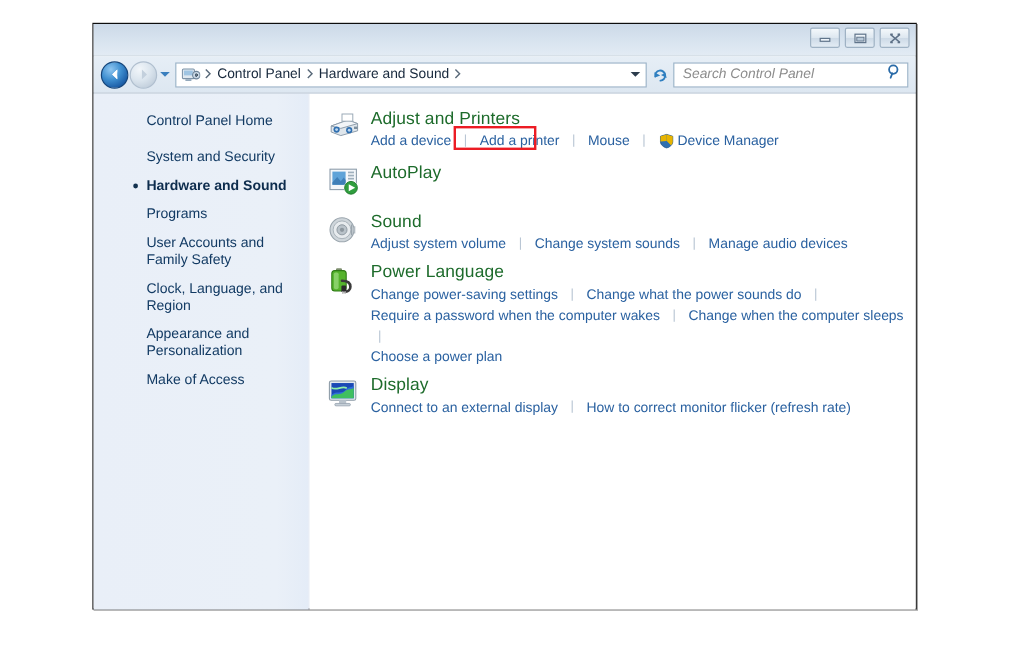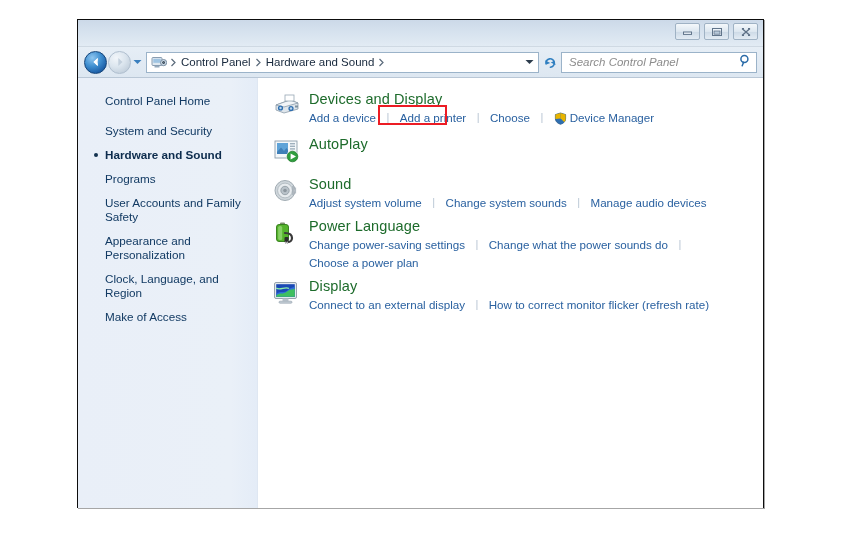--- a/index.html
+++ b/index.html
@@ -118,20 +118,21 @@
     border-right: 1px solid #dfe7f2;
     padding: 11px 0 0 0;
     box-sizing: border-box;
   }
   .side-item {
     position: relative;
     font-size: 11.7px;
     color: #123a63;
     line-height: 14px;
     padding: 5px 10px 5px 27px;
+    margin-left: 17px;
   }
   .side-item.home { padding-bottom: 11px; }
   .side-item.active { font-weight: bold; color: #0d2c4d; }
   .side-bullet {
     position: absolute; left: 16px; top: 10px;
     width: 4px; height: 4px; border-radius: 50%;
     background: #12314f;
   }
   .content {
     flex: 1 1 auto;
@@ -282,48 +283,48 @@
 
       <div class="sidebar">
         <div class="side-item home">Control Panel Home</div>
         <div class="side-item">System and Security</div>
         <div class="side-item active">
           <span class="side-bullet"></span>
           <span>Hardware and Sound</span>
         </div>
         <div class="side-item">Programs</div>
         <div class="side-item">User Accounts and Family Safety</div>
+        <div class="side-item">Clock, Language, and Region</div>
         <div class="side-item">Appearance and Personalization</div>
-        <div class="side-item">Clock, Language, and Region</div>
         <div class="side-item">Make of Access</div>
       </div>
 
       <div class="content">
 
         <div class="cat">
           <div class="cat-icon">
             <svg width="30" height="28" viewBox="0 0 30 28">
               <path d="M4 13 L18 8 L26 11 L26 17 L12 21 L4 18 Z" fill="#dfe6ec" stroke="#8a9aa8" stroke-width=".8"></path>
               <path d="M4 13 L18 8 L26 11 L12 15 Z" fill="#f2f5f8" stroke="#8a9aa8" stroke-width=".8"></path>
               <rect x="13" y="3" width="9" height="6" fill="#ffffff" stroke="#97a7b5" stroke-width=".8"></rect>
               <circle cx="8.5" cy="16" r="2.6" fill="#2f6fb0"></circle>
               <circle cx="8.5" cy="16" r="1.2" fill="#bcd6ee"></circle>
               <circle cx="19" cy="16.5" r="2.6" fill="#2f6fb0"></circle>
               <circle cx="19" cy="16.5" r="1.2" fill="#bcd6ee"></circle>
               <rect x="23" y="13.5" width="3" height="2" fill="#7d8f9e"></rect>
             </svg>
           </div>
           <div class="cat-body">
-            <div class="cat-title">Devices and Display</div>
+            <div class="cat-title">Adjust and Printers</div>
             <div class="cat-links">
               <span class="lnk">Add a device</span>
               <span class="sep">|</span>
               <span class="lnk">Add a printer</span>
               <span class="sep">|</span>
-              <span class="lnk">Choose</span>
+              <span class="lnk">Mouse</span>
               <span class="sep">|</span>
               <span class="shield">
                 <svg width="13" height="13" viewBox="0 0 13 13">
                   <path d="M6.5 1 L11.6 2.6 L11.6 7 C11.6 9.6 9.2 11.6 6.5 12.3 C3.8 11.6 1.4 9.6 1.4 7 L1.4 2.6 Z" fill="#2f6fb0" stroke="#1d4e80" stroke-width=".7"></path>
                   <path d="M6.5 1 L11.6 2.6 L11.6 7 C11.6 8.3 11 9.4 10.1 10.3 L6.5 6.6 Z" fill="#e8b400"></path>
                   <path d="M1.4 7 C1.4 8.3 2 9.4 2.9 10.3 L6.5 6.6 L6.5 12.3 C5.2 12 4 11.3 3 10.4 Z" fill="#e8b400" opacity="0"></path>
                   <path d="M6.5 6.6 L10.1 10.3 C9.1 11.2 7.9 11.9 6.5 12.3 Z" fill="#2f6fb0"></path>
                   <path d="M1.4 2.6 L6.5 1 L6.5 6.6 L1.4 7 Z" fill="#e8b400"></path>
                 </svg>
               </span><span class="lnk">Device Manager</span>
@@ -390,20 +391,26 @@
           <div class="cat-body">
             <div class="cat-title">Power Language</div>
             <div class="cat-links">
               <div>
                 <span class="lnk">Change power-saving settings</span>
                 <span class="sep">|</span>
                 <span class="lnk">Change what the power sounds do</span>
                 <span class="sep">|</span>
               </div>
               <div>
+                <span class="lnk">Require a password when the computer wakes</span>
+                <span class="sep">|</span>
+                <span class="lnk">Change when the computer sleeps</span>
+                <span class="sep">|</span>
+              </div>
+              <div>
                 <span class="lnk">Choose a power plan</span>
               </div>
             </div>
           </div>
         </div>
 
         <div class="cat">
           <div class="cat-icon">
             <svg width="30" height="28" viewBox="0 0 30 28">
               <rect x="2.5" y="3.5" width="22" height="16" rx="1.5" fill="#e3e9ee" stroke="#8c9aa6" stroke-width=".9"></rect>

